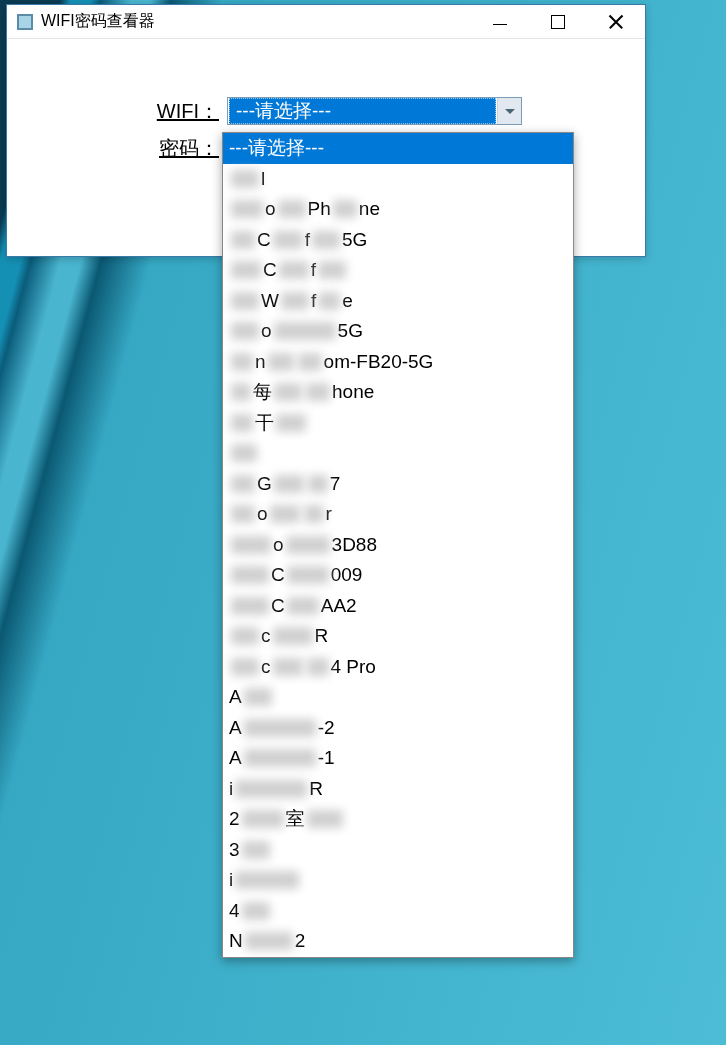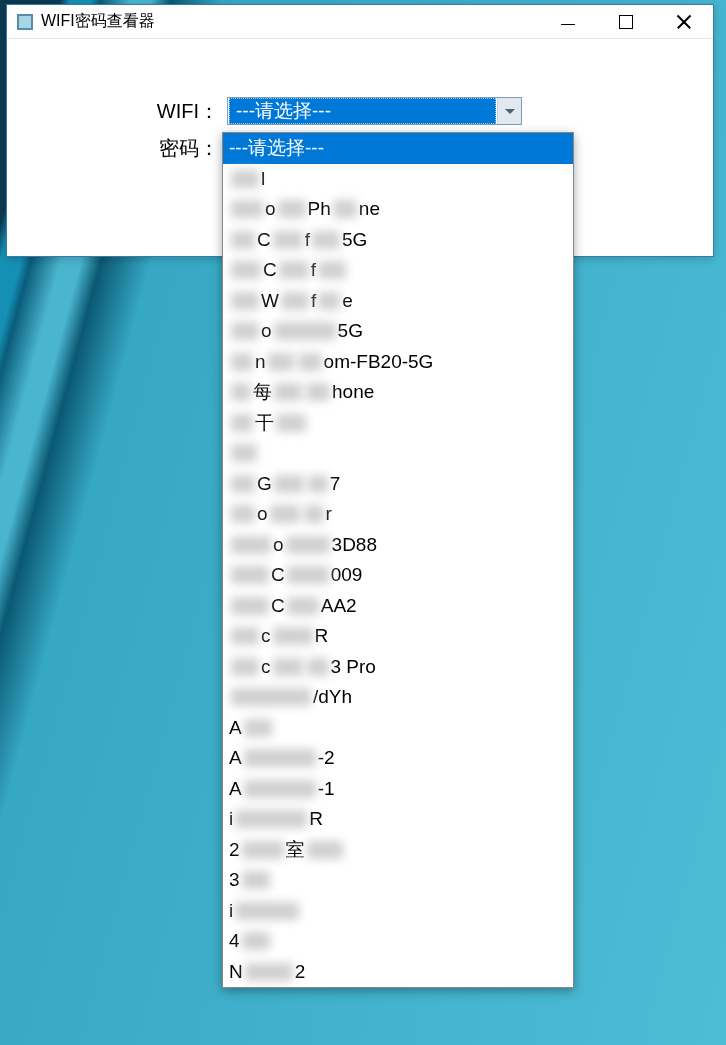--- a/index.html
+++ b/index.html
@@ -22,21 +22,21 @@
         #4ab5cf 13%,
         #4ab5cf 15%,
         #0a5872 17%,
         #36a8c4 22%,
         #4dbdd6 100%);
     }
     .window {
       position: absolute;
       top: 4px;
       left: 6px;
-      width: 708px;
+      width: 640px;
       height: 253px;
       background: #ffffff;
       border: 1px solid #3a7aa8;
       box-shadow: 0 2px 8px rgba(0,0,0,0.2);
     }
     .titlebar {
       height: 34px;
       background: #ffffff;
       display: flex;
       align-items: center;
@@ -86,20 +86,21 @@
       display: flex;
       align-items: center;
       margin-bottom: 10px;
     }
     .form-label {
       width: 200px;
       text-align: right;
       font-size: 20px;
       color: #000;
       padding-right: 8px;
+      text-decoration: underline;
     }
     .combobox {
       position: relative;
       width: 295px;
       height: 28px;
       border: 1px solid #7a9cb8;
       background: #fff;
       display: flex;
       align-items: center;
     }
@@ -312,25 +313,21 @@
       <span>c</span>
       <span class="blur-span" style="width: 40px; height: 18px;">██</span>
       <span>R</span>
     </div>
     <div class="dropdown-item">
       <span class="blur-span" style="width: 28px; height: 18px;">██</span>
       <span>c</span>
       <span class="blur-span" style="width: 30px; height: 18px;">██</span>
       <span> </span>
       <span class="blur-span" style="width: 22px; height: 18px;">██</span>
-      <span>3 Pro</span>
-    </div>
-    <div class="dropdown-item">
-      <span class="blur-span" style="width: 80px; height: 18px;">██</span>
-      <span>/dYh</span>
+      <span>4 Pro</span>
     </div>
     <div class="dropdown-item">
       <span>A</span>
       <span class="blur-span" style="width: 28px; height: 18px;">██</span>
     </div>
     <div class="dropdown-item">
       <span>A</span>
       <span class="blur-span" style="width: 72px; height: 18px;">██</span>
       <span>-2</span>
     </div>

